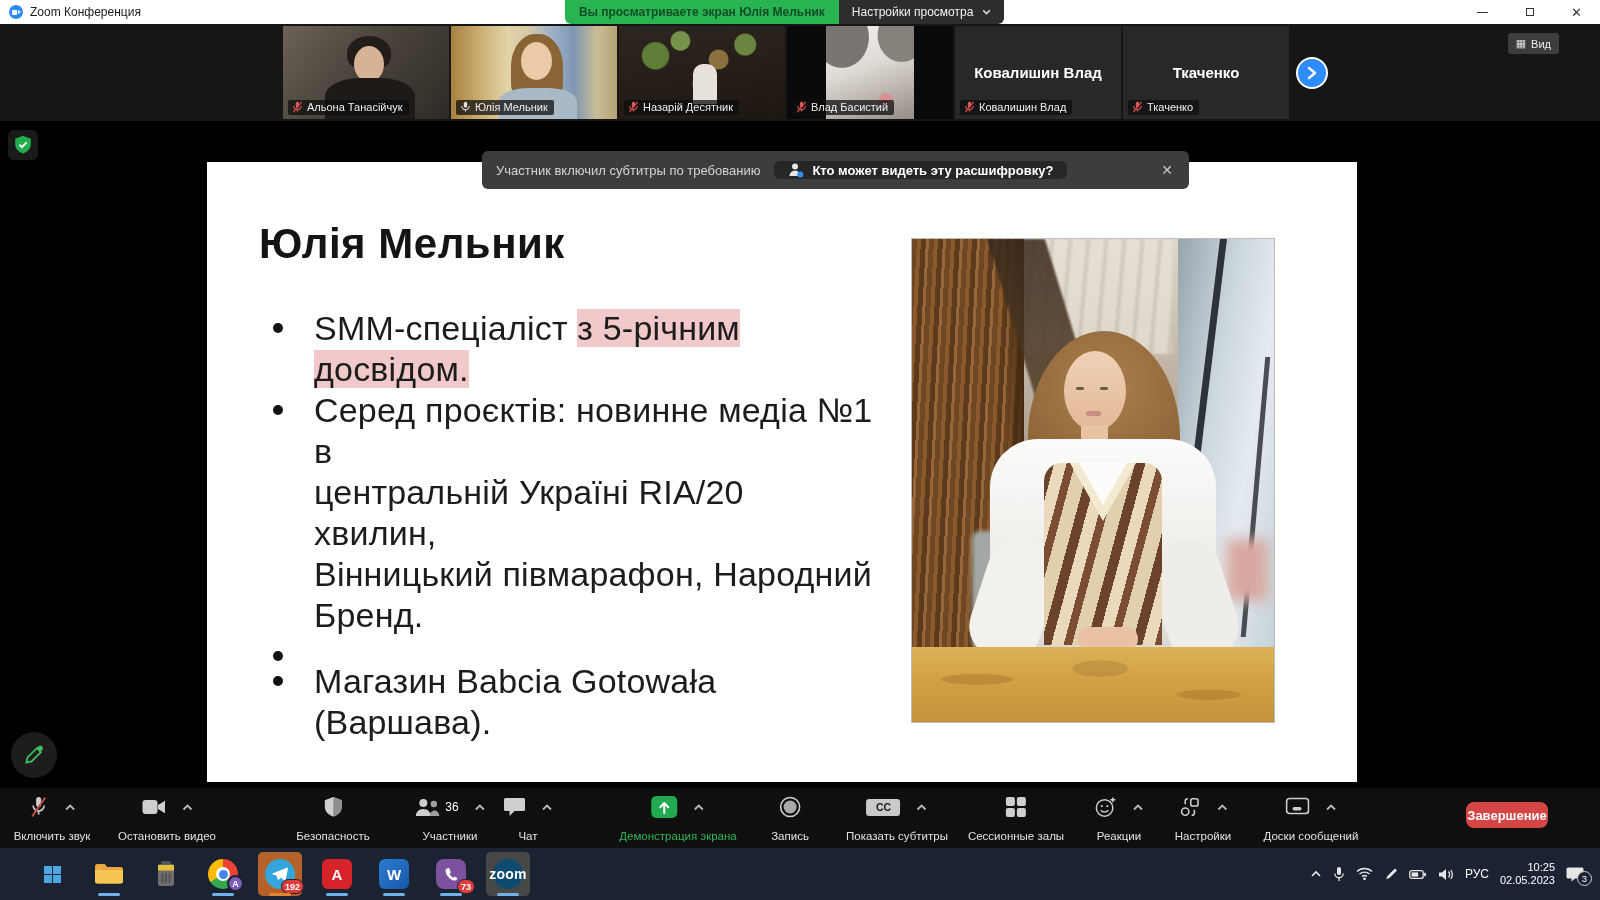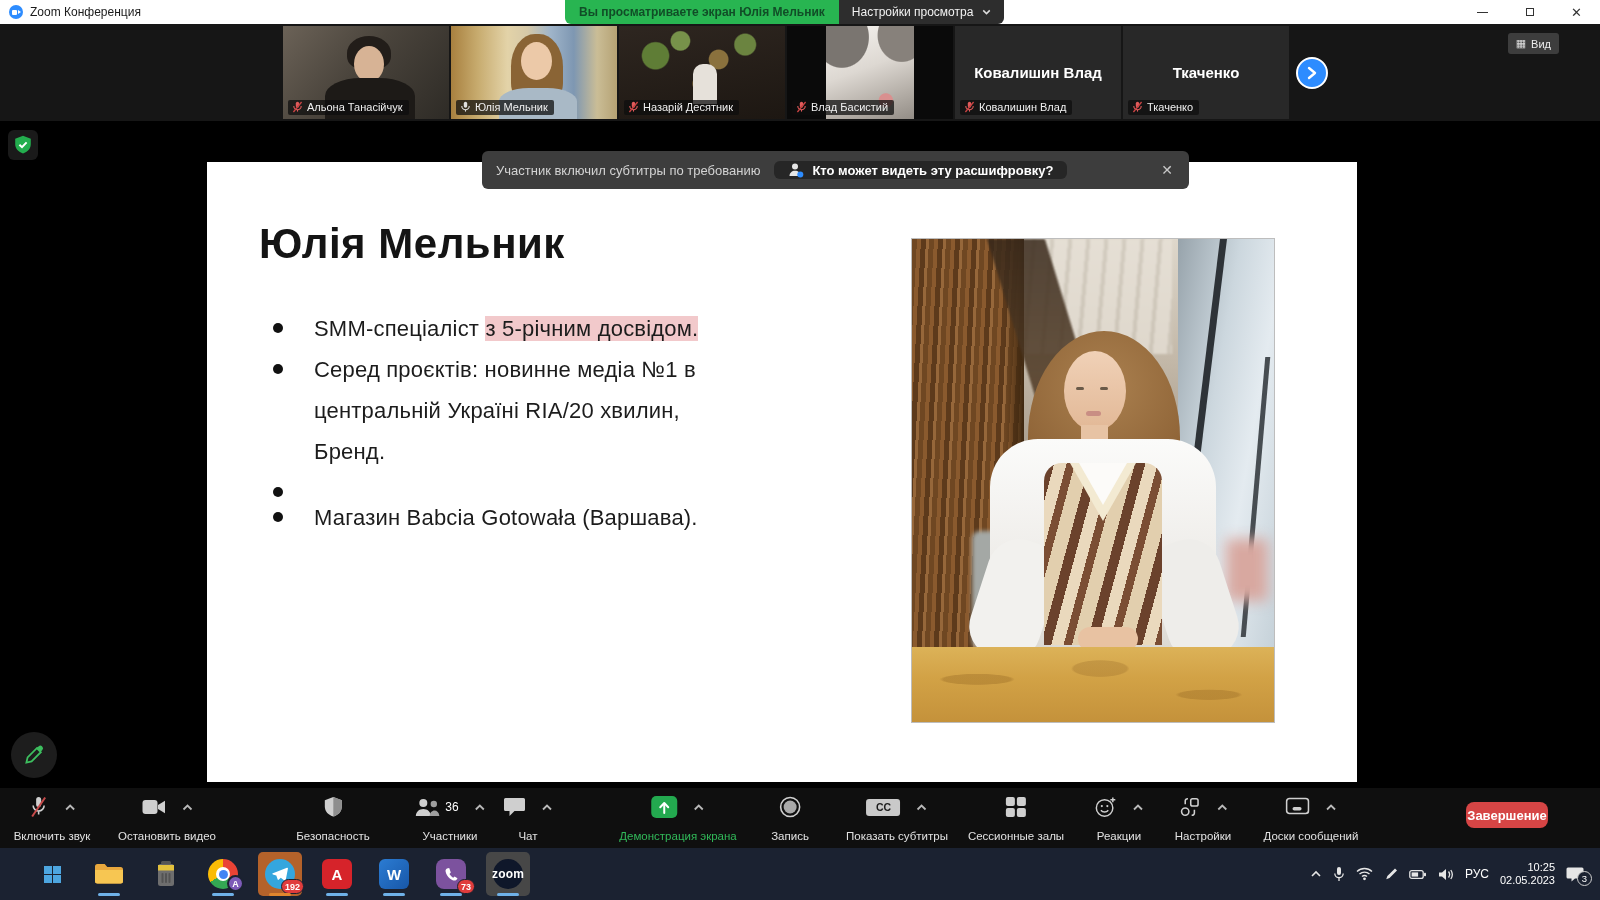--- a/index.html
+++ b/index.html
@@ -63,21 +63,21 @@
 
 .shieldbox{position:absolute;left:8px;top:130px;width:30px;height:30px;background:#1a1a1a;border-radius:6px;display:flex;align-items:center;justify-content:center}
 .pencil{position:absolute;left:11px;top:732px;width:46px;height:46px;border-radius:50%;background:#1d1d1d;display:flex;align-items:center;justify-content:center}
 
 
 .slide{position:absolute;left:207px;top:162px;width:1150px;height:620px;background:#fff}
 .slidetitle{position:absolute;left:52px;top:58px;font-size:42px;font-weight:600;color:#141414;letter-spacing:.5px}
 .bullets{position:absolute;left:66px;top:146px;width:600px;color:#1c1c1c}
 .brow{display:flex}
 .bdot{width:10px;height:10px;border-radius:50%;background:#111;margin:15px 31px 0 0;flex:none}
-.btext{font-size:22px;line-height:41px;letter-spacing:.2px}
+.btext{font-size:34px;line-height:41px;letter-spacing:.2px}
 .hl{background:#f2c9cb}
 
 .photo{position:absolute;left:704px;top:76px;width:364px;height:485px;border:1px solid #bdbdbd;overflow:hidden;background:#b7ab9c}
 .ph-bg{position:absolute;inset:0;background:linear-gradient(180deg,#ded7cb 0%,#c3b8a8 25%,#9b8f7f 55%,#7b7164 80%,#6a6156 100%)}
 .ph-ceiling{position:absolute;left:70px;top:0;width:190px;height:115px;background:repeating-linear-gradient(95deg,#e8e2d8 0 14px,#cfc8bc 14px 18px);opacity:.75;filter:blur(1px)}
 .ph-window{position:absolute;right:0;top:0;width:96px;height:100%;background:linear-gradient(100deg,#97a3ab 0%,#ccd7de 35%,#e4ebf0 60%,#bfccd4 100%)}
 .ph-frame1{position:absolute;right:66px;top:0;width:7px;height:64%;background:#2e3338;transform:skewX(-7deg)}
 .ph-frame2{position:absolute;right:16px;top:118px;width:5px;height:58%;background:#474d52;transform:skewX(-5deg)}
 .ph-pink{position:absolute;right:6px;top:300px;width:42px;height:62px;background:#d8a8a0;filter:blur(7px)}
 .ph-tree{position:absolute;left:0;top:0;width:112px;height:100%;background:repeating-linear-gradient(93deg,#6f4722 0 5px,#8a5a2e 5px 9px,#5d3a1b 9px 14px,#96673a 14px 17px)}
@@ -133,21 +133,21 @@
 .slot.zm{background:#474747}
 .chrome{position:relative;width:30px;height:30px;border-radius:50%;background:conic-gradient(#ea4335 0 33%,#34a853 0 66%,#fbbc05 0 100%)}
 .chrome-c{position:absolute;inset:8px;background:#fff;border-radius:50%}
 .chrome-d{position:absolute;inset:10.5px;background:#4285f4;border-radius:50%}
 .abadge{position:absolute;right:-6px;bottom:-3px;width:17px;height:17px;border-radius:50%;background:#7d5bb8;border:2px solid #1b2231;color:#fff;font-size:9px;font-weight:bold;display:flex;align-items:center;justify-content:center}
 .tgcirc{width:30px;height:30px;border-radius:50%;background:#34a6de;display:flex;align-items:center;justify-content:center}
 .redbadge{position:absolute;right:-2px;bottom:2px;min-width:17px;height:15px;border-radius:8px;background:#e03c3c;color:#fff;font-size:9px;font-weight:bold;display:flex;align-items:center;justify-content:center;padding:0 3px;border:1.5px solid #1b2231}
 .acro{width:30px;height:30px;border-radius:6px;background:#d6232a;color:#fff;font-size:15px;font-weight:bold;display:flex;align-items:center;justify-content:center}
 .wordic{width:30px;height:30px;border-radius:6px;background:linear-gradient(135deg,#2b7cd3,#1857a8);color:#fff;font-size:15px;font-weight:bold;display:flex;align-items:center;justify-content:center}
 .viber{position:relative;width:30px;height:30px;border-radius:8px;background:#7c529e;display:flex;align-items:center;justify-content:center}
-.zoomc{width:30px;height:30px;border-radius:50%;background:#0f172a;color:#fff;font-size:12px;font-weight:bold;display:flex;align-items:center;justify-content:center;letter-spacing:.2px}
+.zoomc{width:30px;height:30px;border-radius:50%;background:#0c4a6e;color:#fff;font-size:14px;font-weight:bold;display:flex;align-items:center;justify-content:center;letter-spacing:.2px}
 .tray{position:absolute;right:8px;top:4px;height:44px;display:flex;align-items:center;gap:11px}
 .lang{color:#fff;font-size:12px}
 .clock{color:#fff;font-size:11px;line-height:13.5px;text-align:right}
 .notifwrap{position:relative;display:flex;align-items:center}
 .nbadge{width:15px;height:15px;border-radius:50%;border:1.4px solid #cfcfcf;background:#1b2231;color:#fff;font-size:9.5px;display:flex;align-items:center;justify-content:center;margin-left:-7px;margin-top:8px}
 </style>
 </head>
 <body>
 
 <div id="root">
@@ -300,20 +300,21 @@
     <div class="bullets">
       <div class="brow">
         <span class="bdot"></span>
         <p class="btext"><span>SMM-спеціаліст </span><span class="hl">з 5-річним досвідом.</span></p>
       </div>
       <div class="brow">
         <span class="bdot"></span>
         <div class="btext">
           <div>Серед проєктів: новинне медіа №1 в</div>
           <div>центральній Україні RIA/20 хвилин,</div>
+          <div>Вінницький півмарафон, Народний</div>
           <div>Бренд.</div>
         </div>
       </div>
       <div class="brow">
         <span class="bdot"></span>
       </div>
       <div class="brow">
         <span class="bdot"></span>
         <p class="btext">Магазин Babcia Gotowała (Варшава).</p>
       </div>

